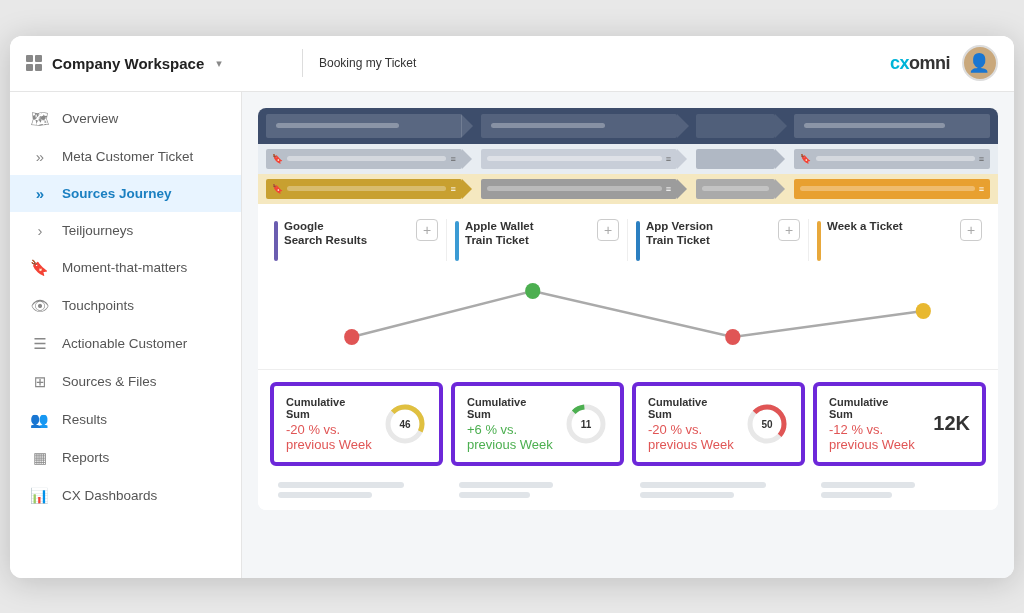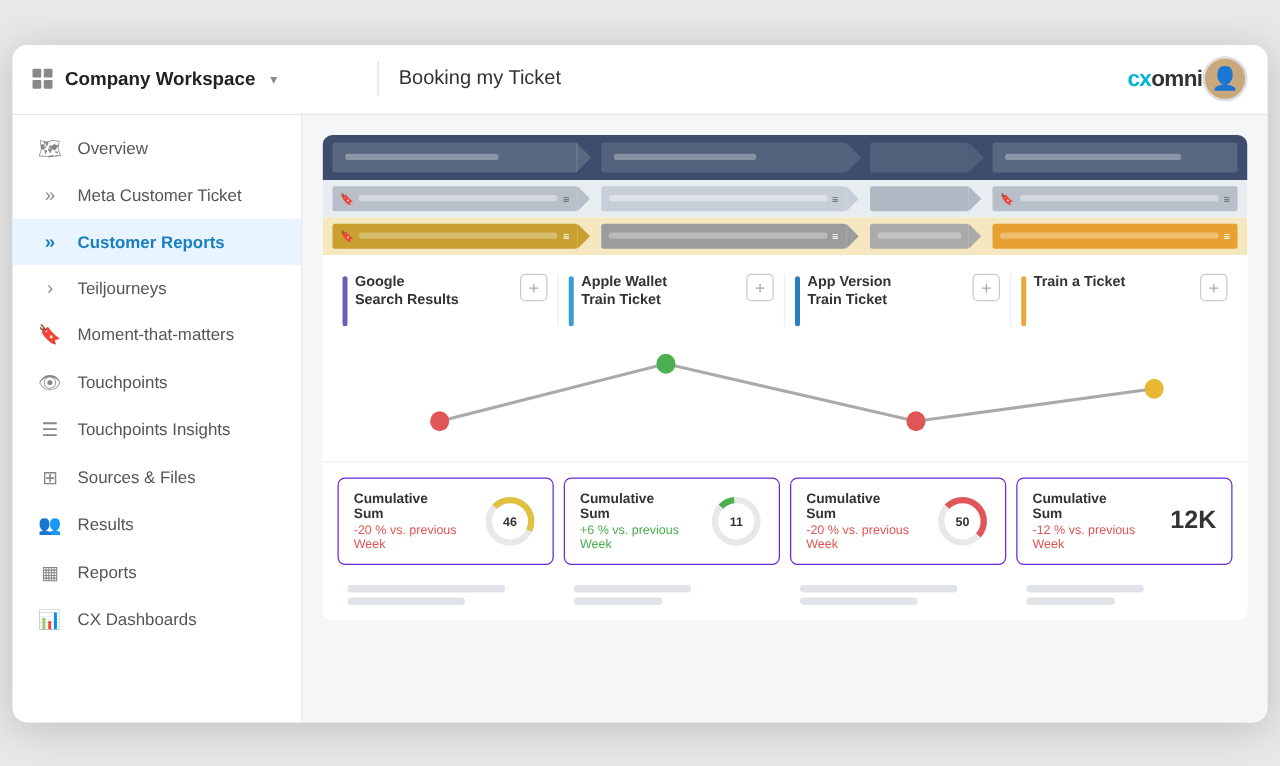--- a/index.html
+++ b/index.html
@@ -59,28 +59,29 @@
       font-size: 11px;
       margin-left: 2px;
     }
     .titlebar-divider {
       width: 1px;
       height: 28px;
       background: #ddd;
       margin: 0 16px;
     }
     .page-title {
-      font-size: 16px;
+      font-size: 12px;
       font-weight: 500;
       color: #333;
     }
     .titlebar-right {
       margin-left: auto;
       display: flex;
       align-items: center;
+      gap: 12px;
     }
     .cxomni-logo {
       font-size: 18px;
       font-weight: 700;
       color: #555;
       letter-spacing: -0.5px;
     }
     .cxomni-logo span { color: #00b4d8; }
     .avatar {
       width: 36px;
@@ -208,39 +209,39 @@
     
     .metrics-row {
       display: grid;
       grid-template-columns: 1fr 1fr 1fr 1fr;
       gap: 0;
       background: #fff;
       padding: 8px;
       border-top: 1px solid #eee;
     }
     .metric-card {
-      border: 1px solid #6d28d9;
+      border: 4px solid #6d28d9;
       border-radius: 6px;
       padding: 10px 12px;
       margin: 4px;
       display: flex;
       align-items: center;
       gap: 4px;
       position: relative;
     }
     .metric-text {
       flex: 1;
     }
     .metric-label {
       font-size: 11px;
       font-weight: 700;
       color: #333;
     }
     .metric-change {
-      font-size: 10px;
+      font-size: 13px;
       color: #888;
       margin-top: 2px;
     }
     .metric-change.negative { color: #e05555; }
     .metric-change.positive { color: #4caf50; }
     .metric-value-large {
       font-size: 20px;
       font-weight: 700;
       color: #333;
     }
@@ -304,37 +305,37 @@
       <div class="sidebar-item">
         <span class="sidebar-icon">🗺</span>
         <span>Overview</span>
       </div>
       <div class="sidebar-item">
         <span class="sidebar-icon">»</span>
         <span>Meta Customer Ticket</span>
       </div>
       <div class="sidebar-item active">
         <span class="sidebar-icon">»</span>
-        <span>Customer Reports</span>
+        <span>Sources Journey</span>
       </div>
       <div class="sidebar-item">
         <span class="sidebar-icon">›</span>
         <span>Teiljourneys</span>
       </div>
       <div class="sidebar-item">
         <span class="sidebar-icon">🔖</span>
         <span>Moment-that-matters</span>
       </div>
       <div class="sidebar-item">
         <span class="sidebar-icon">👁</span>
         <span>Touchpoints</span>
       </div>
       <div class="sidebar-item">
         <span class="sidebar-icon">☰</span>
-        <span>Touchpoints Insights</span>
+        <span>Actionable Customer</span>
       </div>
       <div class="sidebar-item">
         <span class="sidebar-icon">⊞</span>
         <span>Sources &amp; Files</span>
       </div>
       <div class="sidebar-item">
         <span class="sidebar-icon">👥</span>
         <span>Results</span>
       </div>
       <div class="sidebar-item">
@@ -421,21 +422,21 @@
             <div class="touchpoint-name">Apple Wallet<br>Train Ticket</div>
             <div class="touchpoint-add">+</div>
           </div>
           <div class="touchpoint-card">
             <div class="touchpoint-color-bar" style="background:#2b7fc1;"></div>
             <div class="touchpoint-name">App Version<br>Train Ticket</div>
             <div class="touchpoint-add">+</div>
           </div>
           <div class="touchpoint-card">
             <div class="touchpoint-color-bar" style="background:#e8a83b;"></div>
-            <div class="touchpoint-name">Train a Ticket</div>
+            <div class="touchpoint-name">Week a Ticket</div>
             <div class="touchpoint-add">+</div>
           </div>
         </div>
 
         <div class="chart-area">
           <svg class="chart-svg" viewBox="0 0 760 100" preserveAspectRatio="none">
 
             <polyline points="90,68 280,22 490,68 690,42" fill="none" stroke="#aaa" stroke-width="2.5"></polyline>
 
             <circle cx="90" cy="68" r="8" fill="#e05555"></circle>

